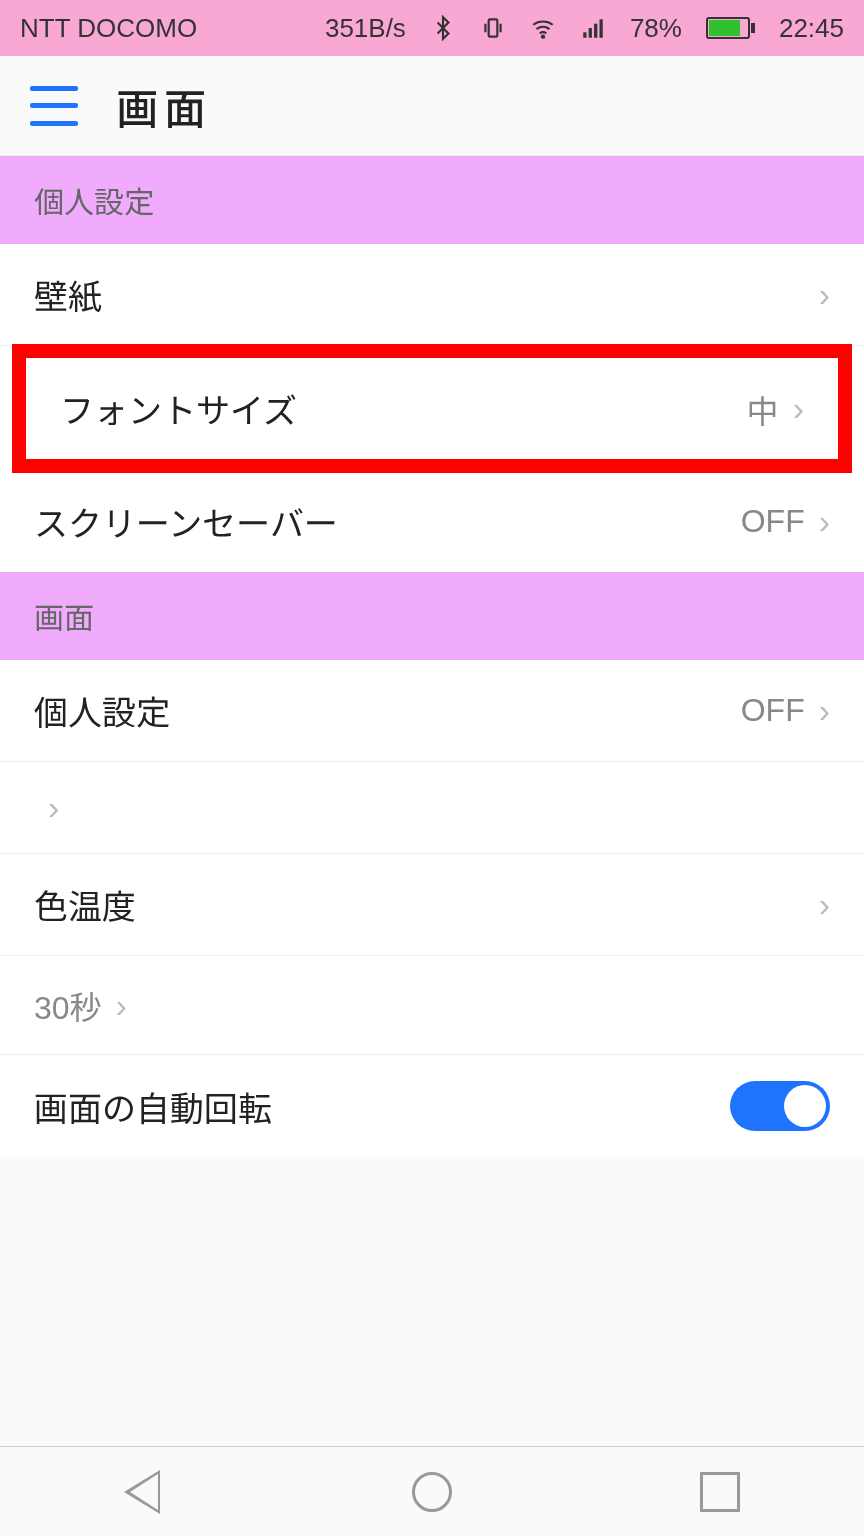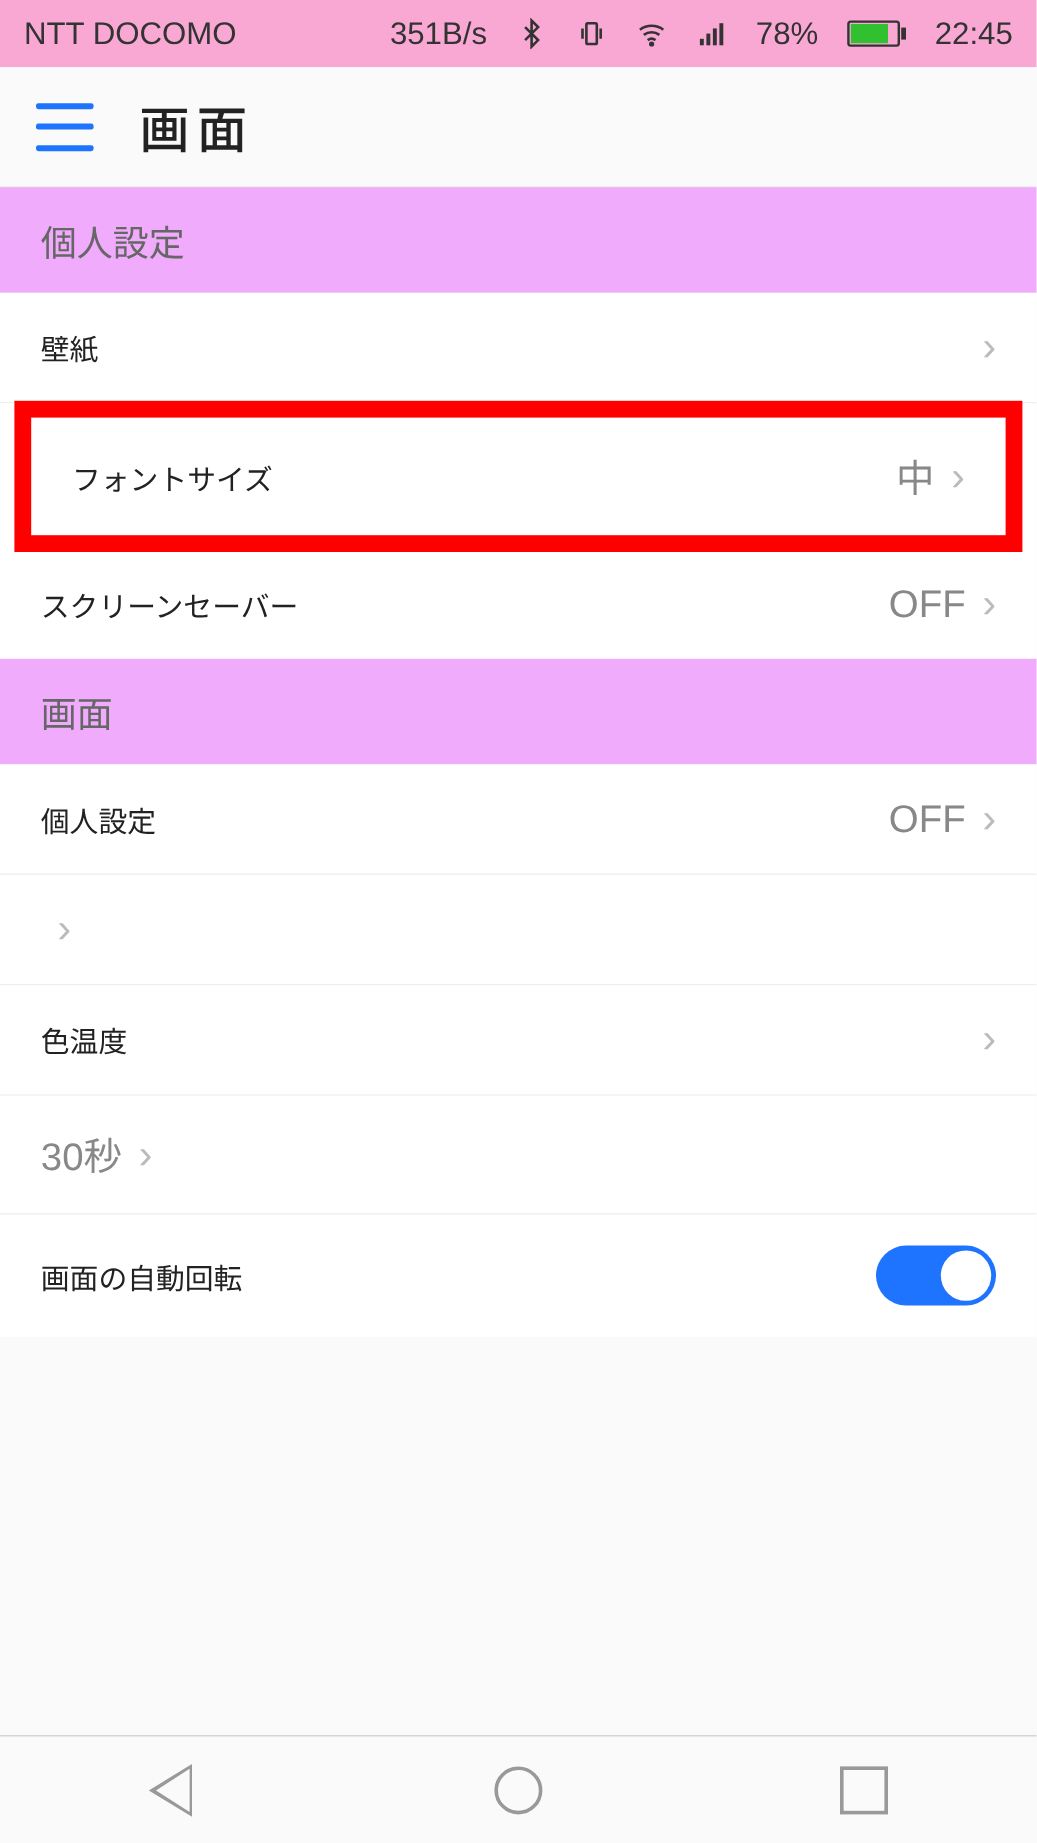--- a/index.html
+++ b/index.html
@@ -13,21 +13,21 @@
   .hamburger { width:48px; height:40px; display:flex; flex-direction:column; justify-content:space-between; }
   .hamburger div { height:5px; background:#1e73ff; border-radius:2px; }
   .app-title { font-size:42px; font-weight:500; letter-spacing:6px; }
 
   .section-header { background:#f0abfc; padding:22px 34px; font-size:30px; color:#666; }
 
   .list { background:#fff; }
   .row { display:flex; align-items:center; justify-content:space-between; padding:26px 34px; border-bottom:1px solid #eee; }
   .row:last-child { border-bottom:none; }
   .row .left { flex:1; }
-  .row .title { font-size:24px; font-weight:400; color:#222; }
+  .row .title { font-size:34px; font-weight:400; color:#222; }
   .row .sub { font-size:28px; color:#888; margin-top:10px; line-height:1.5; }
   .row .right { display:flex; align-items:center; gap:14px; font-size:32px; color:#888; }
   .chevron { font-size:34px; color:#bbb; }
 
   .highlight-wrap { border:14px solid #ff0000; margin:-2px 12px; }
 
   .toggle { position:relative; width:100px; height:50px; background:#1e73ff; border-radius:25px; }
   .toggle .knob { position:absolute; right:4px; top:4px; width:42px; height:42px; background:#fff; border-radius:50%; }
 
   .nav-bar { position:absolute; bottom:0; left:0; right:0; height:90px; border-top:1px solid #ccc; display:flex; align-items:center; justify-content:space-around; background:#fafafa; }

